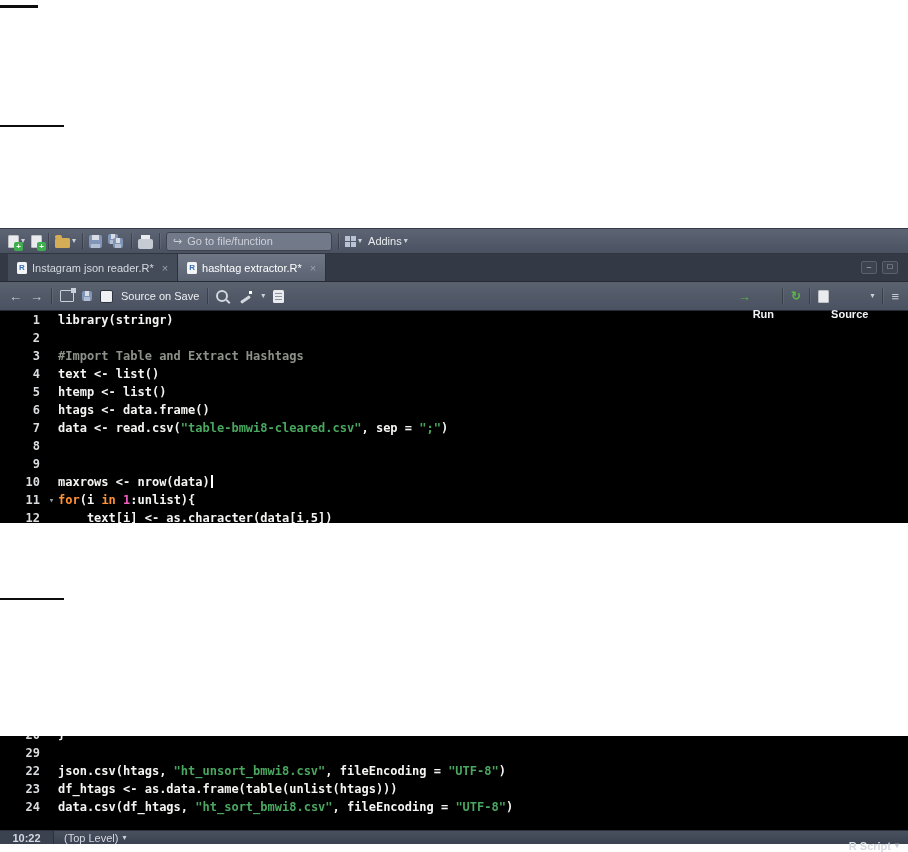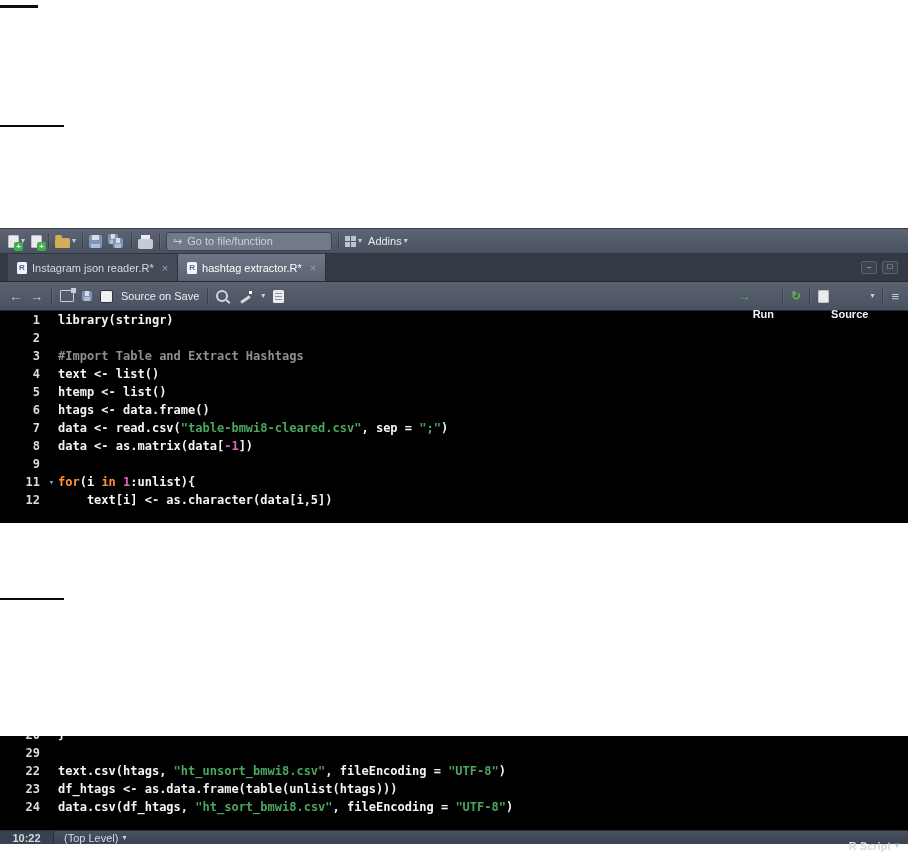--- a/index.html
+++ b/index.html
@@ -217,32 +217,33 @@
     </div>
 
     <div class="code-area" id="editor-top">
         <div class="code-row"><span class="gutter-num">1</span><span class="fold-col"></span><span class="code-text"><span class="tok-plain">library(stringr)</span></span></div>
         <div class="code-row"><span class="gutter-num">2</span><span class="fold-col"></span><span class="code-text"></span></div>
         <div class="code-row"><span class="gutter-num">3</span><span class="fold-col"></span><span class="code-text"><span class="tok-comment">#Import Table and Extract Hashtags</span></span></div>
         <div class="code-row"><span class="gutter-num">4</span><span class="fold-col"></span><span class="code-text"><span class="tok-plain">text &lt;- list()</span></span></div>
         <div class="code-row"><span class="gutter-num">5</span><span class="fold-col"></span><span class="code-text"><span class="tok-plain">htemp &lt;- list()</span></span></div>
         <div class="code-row"><span class="gutter-num">6</span><span class="fold-col"></span><span class="code-text"><span class="tok-plain">htags &lt;- data.frame()</span></span></div>
         <div class="code-row"><span class="gutter-num">7</span><span class="fold-col"></span><span class="code-text"><span class="tok-plain">data &lt;- read.csv(</span><span class="tok-string">"table-bmwi8-cleared.csv"</span><span class="tok-plain">, sep = </span><span class="tok-string">";"</span><span class="tok-plain">)</span></span></div>
-        <div class="code-row"><span class="gutter-num">8</span><span class="fold-col"></span><span class="code-text"><span class="tok-plain">data &lt;- as.matrix(data[</span><span class="tok-number">-1</span><span class="tok-plain">])</span></span></div>
+        <div class="code-row"><span class="gutter-num">8</span><span class="fold-col"></span></div>
         <div class="code-row"><span class="gutter-num">9</span><span class="fold-col"></span><span class="code-text"></span></div>
+        <div class="code-row"><span class="gutter-num">10</span><span class="fold-col"></span><span class="code-text"><span class="tok-plain">maxrows &lt;- nrow(data)</span><span class="cursor"></span></span></div>
         <div class="code-row"><span class="gutter-num">11</span><span class="fold-col">▾</span><span class="code-text"><span class="tok-keyword">for</span><span class="tok-plain">(i </span><span class="tok-keyword">in</span><span class="tok-plain"> </span><span class="tok-number">1</span><span class="tok-plain">:unlist){</span></span></div>
         <div class="code-row"><span class="gutter-num">12</span><span class="fold-col"></span><span class="code-text"><span class="tok-plain">    text[i] &lt;- as.character(data[i,5])</span></span></div>
       </div>
   </div>
 
   <div class="shot" id="shot2">
     <div class="code-area" id="editor-bottom">
         <div class="code-row clipped-top"><span class="gutter-num">20</span><span class="fold-col"></span><span class="code-text"><span class="tok-plain">}</span></span></div>
         <div class="code-row"><span class="gutter-num">29</span><span class="fold-col"></span><span class="code-text"></span></div>
-        <div class="code-row"><span class="gutter-num">22</span><span class="fold-col"></span><span class="code-text"><span class="tok-plain">text.csv(htags, </span><span class="tok-string">"ht_unsort_bmwi8.csv"</span><span class="tok-plain">, fileEncoding = </span><span class="tok-string">"UTF-8"</span><span class="tok-plain">)</span></span></div>
+        <div class="code-row"><span class="gutter-num">22</span><span class="fold-col"></span><span class="code-text"><span class="tok-plain">json.csv(htags, </span><span class="tok-string">"ht_unsort_bmwi8.csv"</span><span class="tok-plain">, fileEncoding = </span><span class="tok-string">"UTF-8"</span><span class="tok-plain">)</span></span></div>
         <div class="code-row"><span class="gutter-num">23</span><span class="fold-col"></span><span class="code-text"><span class="tok-plain">df_htags &lt;- as.data.frame(table(unlist(htags)))</span></span></div>
         <div class="code-row"><span class="gutter-num">24</span><span class="fold-col"></span><span class="code-text"><span class="tok-plain">data.csv(df_htags, </span><span class="tok-string">"ht_sort_bmwi8.csv"</span><span class="tok-plain">, fileEncoding = </span><span class="tok-string">"UTF-8"</span><span class="tok-plain">)</span></span></div>
       </div>
     <div class="code-gap"></div>
     <div class="status-bar">
       <span class="pos-cell">10:22</span>
       <span class="scope-sel">
         <span>(Top Level)</span>
         <span class="caret">▾</span>
       </span>

